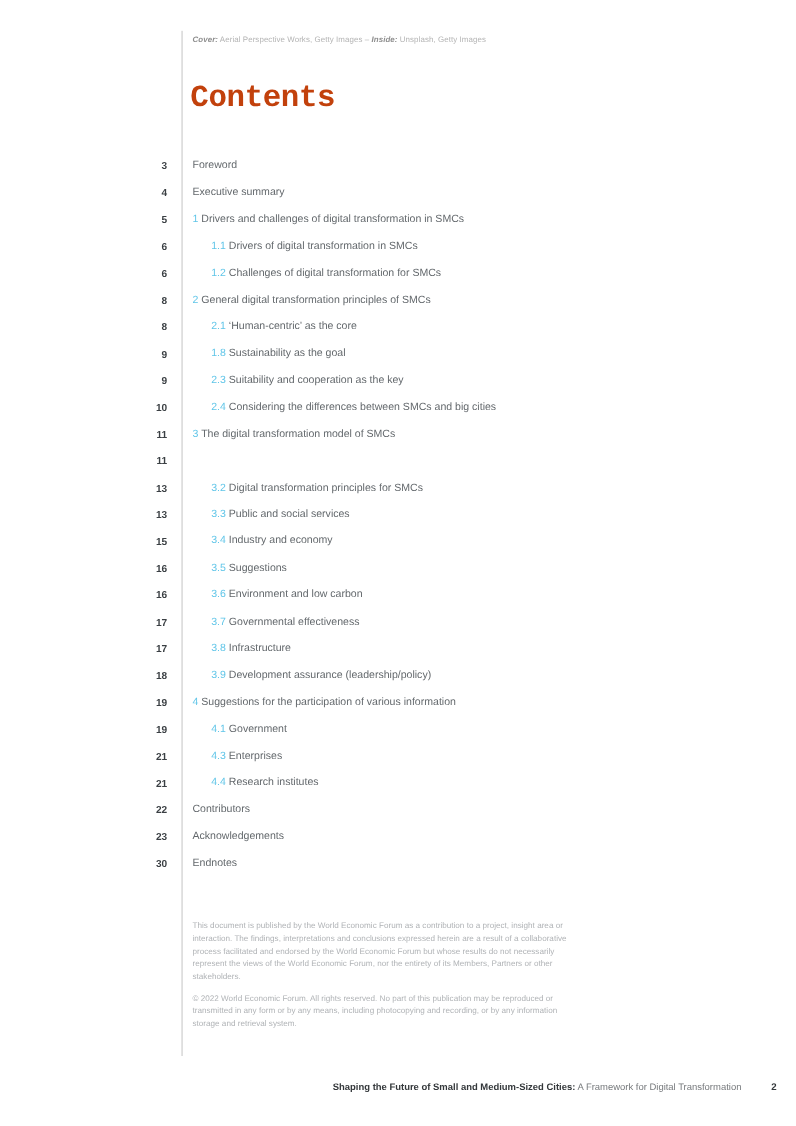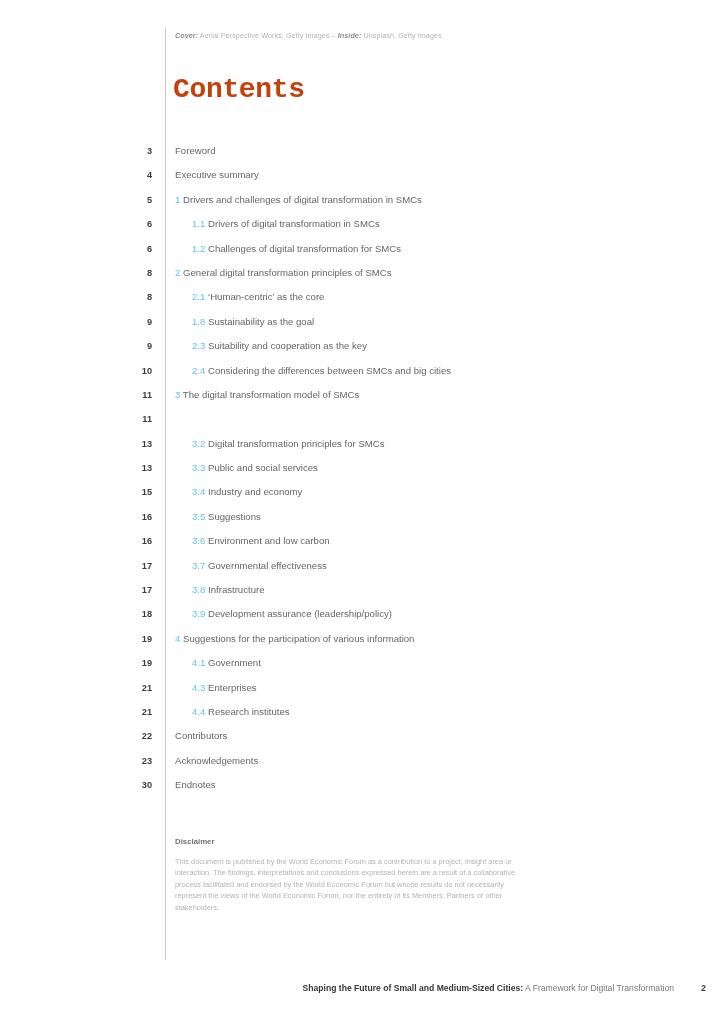--- a/index.html
+++ b/index.html
@@ -269,22 +269,22 @@
         <div class="toc-page">23</div>
         <div class="toc-entry"><span>Acknowledgements</span></div>
       </div>
       <div class="toc-row">
         <div class="toc-page">30</div>
         <div class="toc-entry"><span>Endnotes</span></div>
       </div>
     </div>
 
   <div class="disclaimer">
-    <div class="disclaimer-head">Disclaimer</div>
     <p class="disclaimer-p">This document is published by the World Economic Forum as a contribution to a project, insight area or interaction. The findings, interpretations and conclusions expressed herein are a result of a collaborative process facilitated and endorsed by the World Economic Forum but whose results do not necessarily represent the views of the World Economic Forum, nor the entirety of its Members, Partners or other stakeholders.</p>
+    <p class="disclaimer-p">© 2022 World Economic Forum. All rights reserved. No part of this publication may be reproduced or transmitted in any form or by any means, including photocopying and recording, or by any information storage and retrieval system.</p>
   </div>
 
   <div class="footer">
     <div class="footer-title">
       <b>Shaping the Future of Small and Medium-Sized Cities:</b><span> A Framework for Digital Transformation</span>
     </div>
     <div class="footer-page">2</div>
   </div>
 
 </div>

